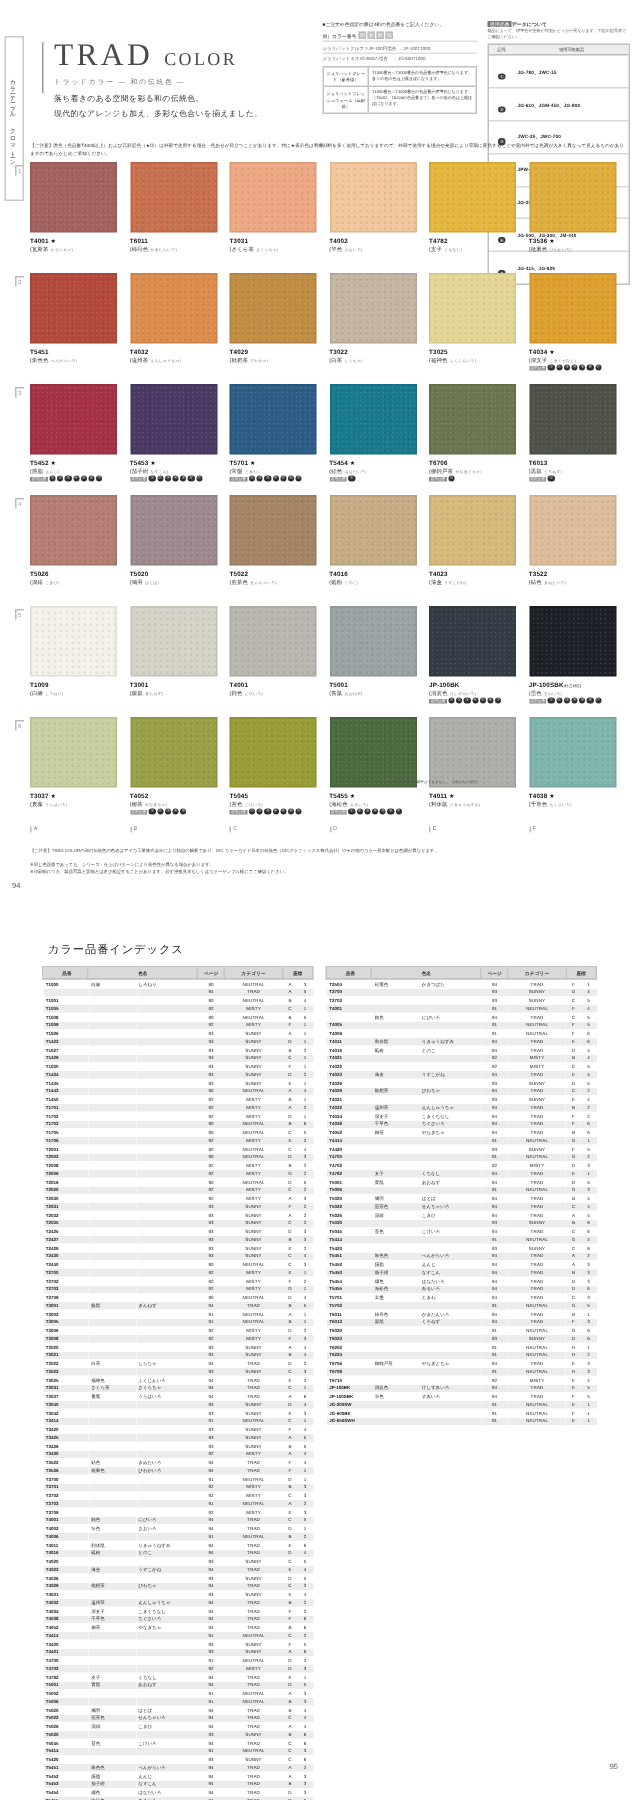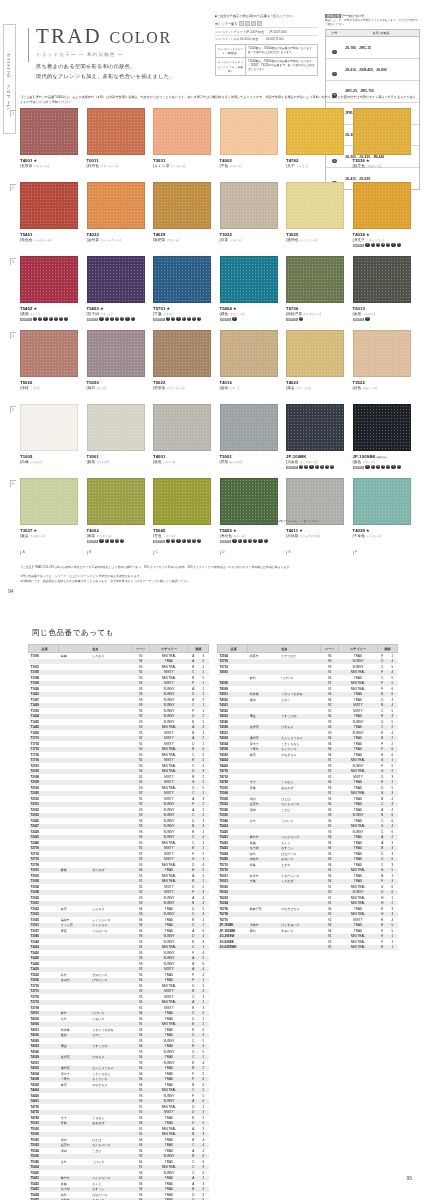--- a/index.html
+++ b/index.html
@@ -34,21 +34,21 @@
   .title-block { position: absolute; left: 36px; top: 26px; }
   .title-rule {
     position: absolute; left: 28px; top: 28px;
     width: 1px; height: 34px; background: #9a9a9a;
   }
   .title-main {
     font-family: "Liberation Serif", "DejaVu Serif", serif;
     font-size: 21px; letter-spacing: 2.2px; color: #4a4a4a; font-weight: 400;
     line-height: 1;
   }
-  .title-main .small { font-size: 16px; letter-spacing: 1.6px; }
+  .title-main .small { font-size: 12px; letter-spacing: 1.6px; }
   .title-sub {
     margin-top: 5px; font-size: 4.6px; letter-spacing: 1.1px; color: #777;
   }
   .title-lead { position: absolute; left: 36px; top: 62px; }
   .title-lead p { font-size: 5.2px; color: #333; line-height: 1.9; letter-spacing: .3px; }
 
   
   .info-left  { position: absolute; left: 215px; top: 14px; width: 103px; }
   .info-note  { font-size: 3.2px; line-height: 1.5; color: #333; }
   .info-row   { display:flex; align-items:center; gap:2px; margin-top:2.5px; font-size:3.2px; color:#333; }
@@ -561,21 +561,21 @@
     <p class="sp">※同じ色品番であっても、シリーズ・仕上げパターンにより発色性が異なる場合があります。</p>
     <p>※印刷物につき、製品写真と実物とは多少相違することがあります。必ず塗板見本もしくはカラーサンプル帳にてご確認ください。</p>
   </div>
 
   <div class="pagenum-left">94</div>
 <div class="tinynote" style="position: absolute; left: 250px; top: 520px;">※1：JP-100SBKは墨のみ調整はできません。（1色のみの対応）</div>
   </div>
 
 <div class="page95">
 
-  <div class="idx-title">同じ色品番であっても</div>
+  <div class="idx-title">カラー品番インデックス</div>
 
   <div class="idx-wrap">
     <div class="idx-col">
       <table class="idx">
         <thead>
             <tr>
           <th class="c-code">品番</th>
           <th colspan="2">色名</th>
           <th class="c-page">ページ</th>
           <th class="c-cat">カテゴリー</th>

